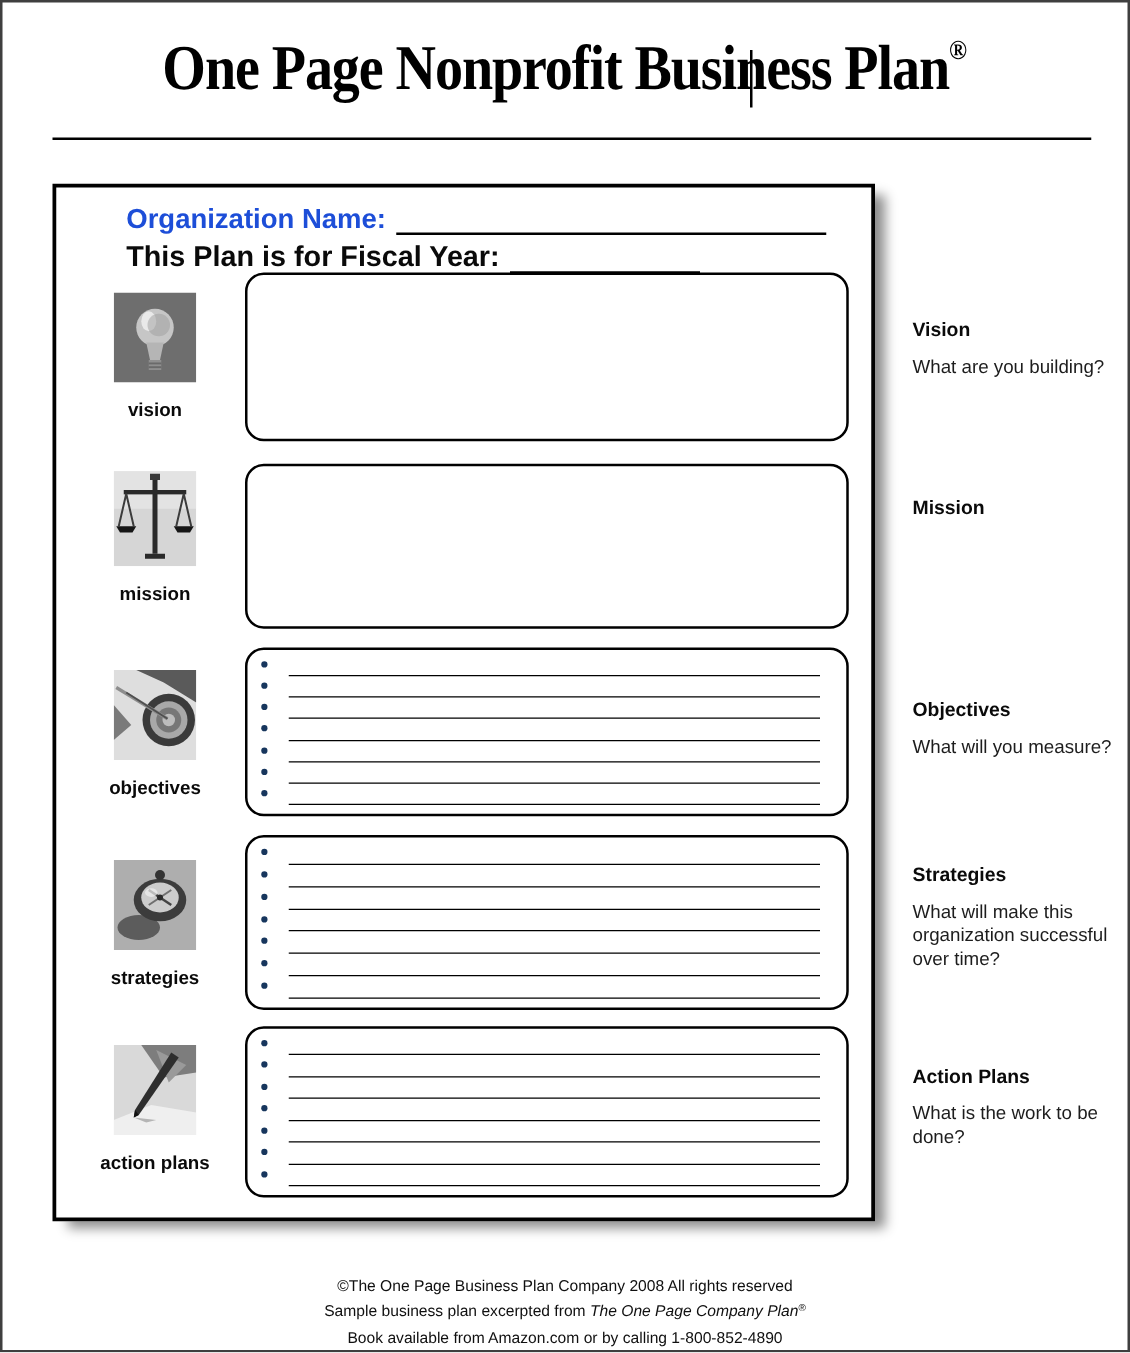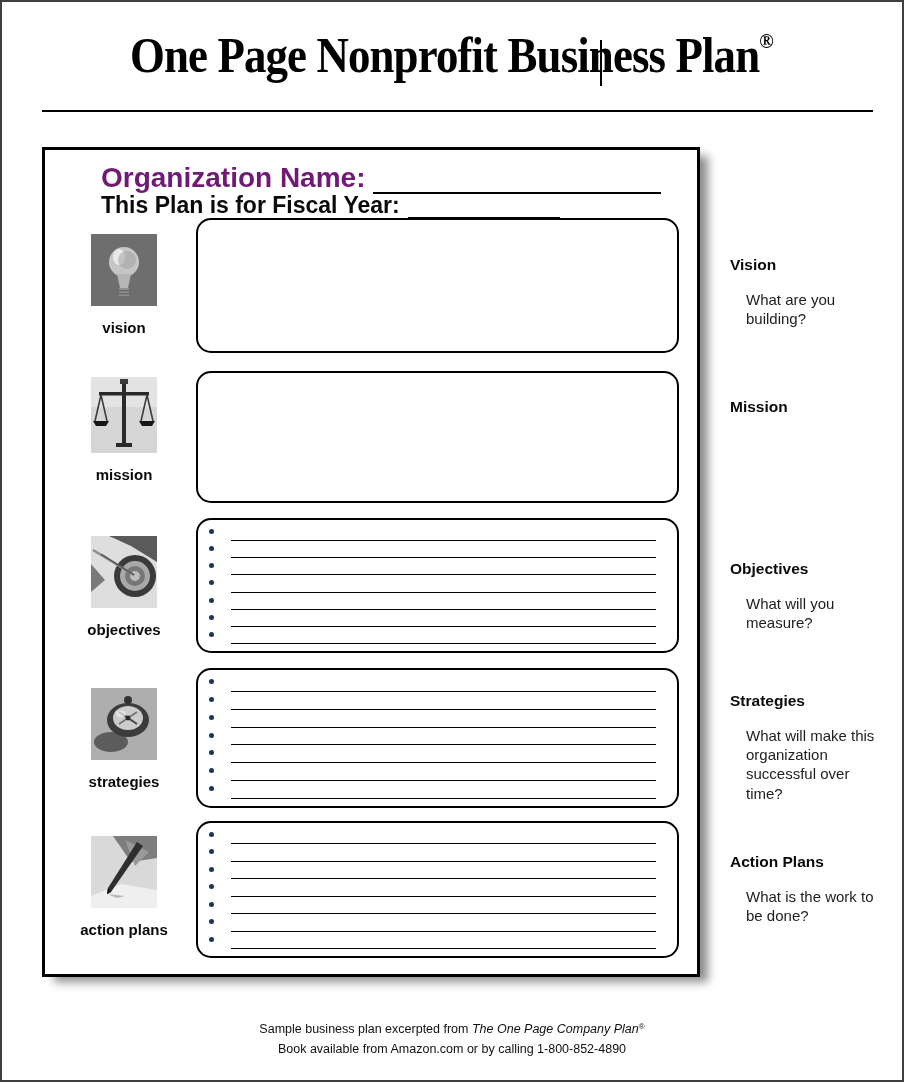--- a/index.html
+++ b/index.html
@@ -13,41 +13,41 @@
          font-size:51px;letter-spacing:-1px;white-space:nowrap;transform:scaleX(0.88);color:#000;}
   .title sup{font-size:22px;vertical-align:24px;letter-spacing:0;}
   .text-cursor{position:absolute;left:600px;top:40px;width:1.5px;height:46px;background:#000;}
   .title-rule{position:absolute;top:110px;left:42px;width:831px;border-top:2px solid #000;}
 
   
   .form{position:absolute;left:42px;top:147px;width:658px;height:830px;background:#fff;
         border:3px solid #000;box-sizing:border-box;
         box-shadow:10px 7px 9px -2px rgba(0,0,0,0.45);}
   .org-row{position:absolute;left:56px;top:12px;right:36px;display:flex;align-items:flex-end;
-           font-weight:bold;font-size:28px;color:#701a75;}
+           font-weight:bold;font-size:22px;color:#1d4ed8;}
   .org-row .uline{flex:1;margin-left:8px;border-bottom:2px solid #000;height:22px;}
   .fy-row{position:absolute;left:56px;top:42px;display:flex;align-items:flex-end;
           font-weight:bold;font-size:23px;color:#0a0a0a;}
   .fy-row .uline{width:152px;margin-left:8px;border-bottom:2px solid #000;height:18px;}
 
   .row{position:absolute;left:0;width:100%;height:150px;}
   .icon-col{position:absolute;left:24px;width:110px;text-align:center;}
   .icon-img{display:inline-block;line-height:0;}
   .icon-label{margin-top:9px;font-size:15px;font-weight:bold;color:#0a0a0a;}
   .sec-box{position:absolute;left:151px;top:4px;width:483px;background:#fff;
            border:2.5px solid #000;border-radius:15px;box-sizing:border-box;}
   .sec-box.bullets{display:flex;flex-direction:column;padding:5px 0 6px;}
   .b-row{flex:1;position:relative;}
   .b-dot{position:absolute;left:11px;top:4px;width:5px;height:5px;border-radius:50%;background:#17365d;}
   .b-line{position:absolute;left:33px;right:21px;bottom:1px;border-bottom:1.8px solid #000;}
 
   
   .note{position:absolute;left:730px;width:170px;background:#fff;}
   .note h3{margin:0 0 10px;font-size:15.5px;font-weight:bold;color:#0a0a0a;}
-  .note p{margin:16px;font-size:15px;line-height:1.28;color:#1d1d1d;}
+  .note p{margin:0;font-size:15px;line-height:1.28;color:#1d1d1d;}
 
   
   .footer{position:absolute;left:0;right:0;top:1019px;text-align:center;
           font-size:12.5px;line-height:1.62;color:#101010;}
   .footer .it{font-style:italic;}
   .footer sup{font-size:8px;vertical-align:4px;}
 </style>
 </head>
 <body>
 
@@ -271,16 +271,17 @@
   <div class="note" style="top:692px">
     <h3>Strategies</h3>
     <p>What will make this organization successful over time?</p>
   </div>
   <div class="note" style="top:853px">
     <h3>Action Plans</h3>
     <p>What is the work to be done?</p>
   </div>
 
   <div class="footer">
+    <div>©The One Page Business Plan Company 2008 All rights reserved</div>
     <div><span>Sample business plan excerpted from </span><span class="it">The One Page Company Plan</span><sup>®</sup></div>
     <div>Book available from Amazon.com or by calling 1-800-852-4890</div>
   </div>
 </div>
 
 </body></html>

